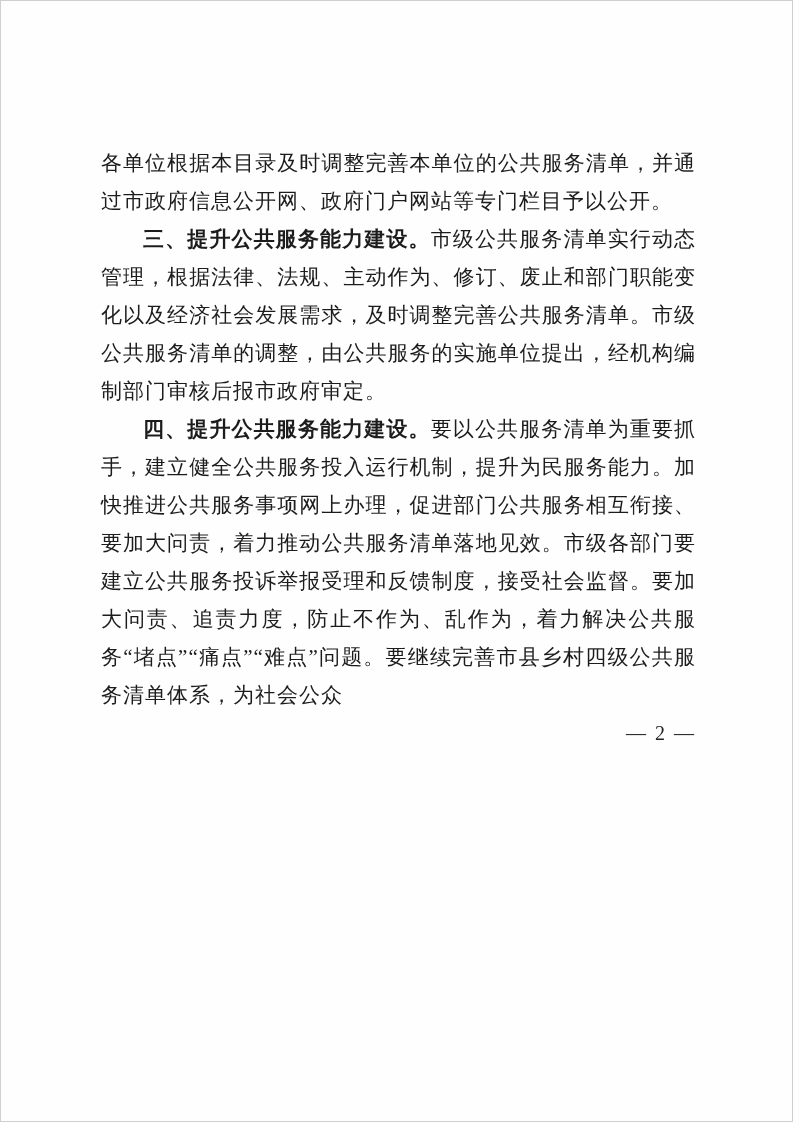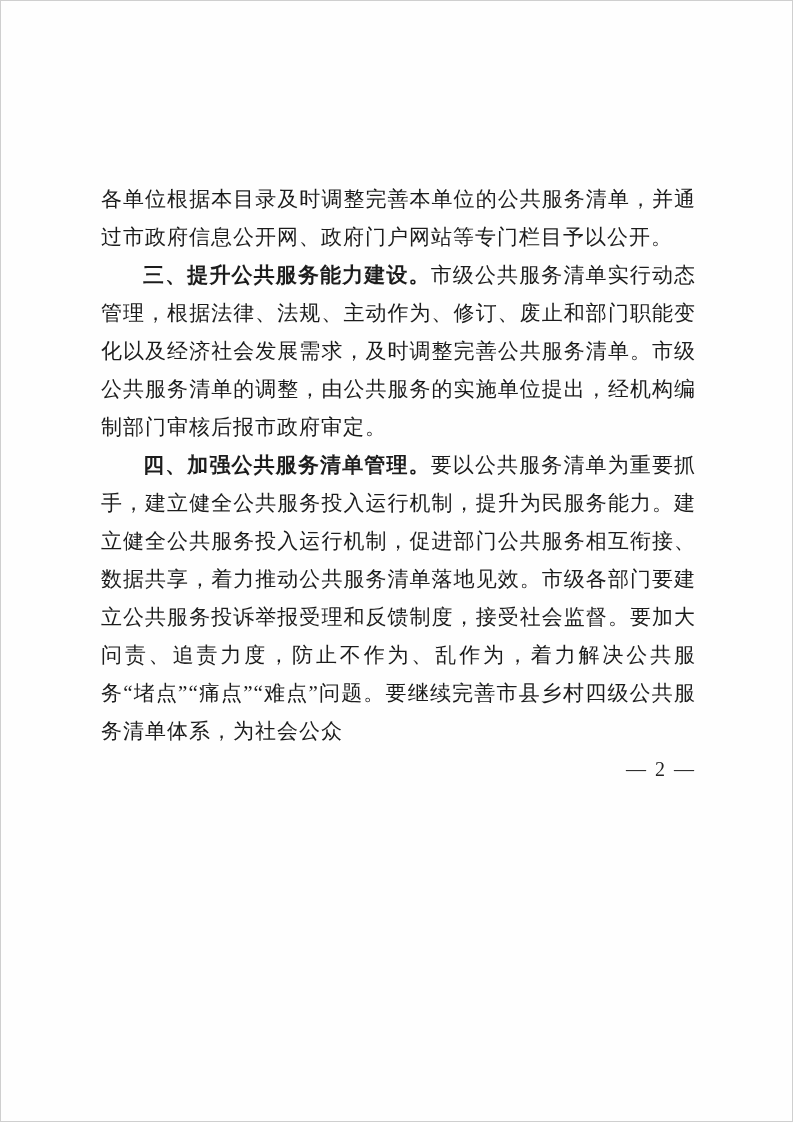--- a/index.html
+++ b/index.html
@@ -20,21 +20,20 @@
   }
   .content {
     position: absolute;
     top: 143px;
     left: 100px;
     width: 595px;
     font-size: 21px;
     line-height: 38px;
     letter-spacing: 1px;
     text-align: justify;
-    margin-top: 36px;
   }
   .content p {
     margin: 0;
     padding: 0;
   }
   .content p.indent {
     text-indent: 2em;
   }
   .para-heading {
     font-family: "Liberation Sans", "DejaVu Sans", sans-serif;
@@ -53,17 +52,17 @@
 <body>
 
 <div class="page">
   <div class="content">
 
     <p><span>各单位根据本目录及时调整完善本单位的公共服务清单，并通过市政府信息公开网、政府门户网站等专门栏目予以公开。</span></p>
 
 
     <p class="indent"><span class="para-heading">三、提升公共服务能力建设。</span><span>市级公共服务清单实行动态管理，根据法律、法规、主动作为、修订、废止和部门职能变化以及经济社会发展需求，及时调整完善公共服务清单。市级公共服务清单的调整，由公共服务的实施单位提出，经机构编制部门审核后报市政府审定。</span></p>
 
-    <p class="indent"><span class="para-heading">四、加强公共服务清单管理。</span><span>要以公共服务清单为重要抓手，建立健全公共服务投入运行机制，提升为民服务能力。建立健全公共服务投入运行机制，促进部门公共服务相互衔接、数据共享，着力推动公共服务清单落地见效。市级各部门要建立公共服务投诉举报受理和反馈制度，接受社会监督。要加大问责、追责力度，防止不作为、乱作为，着力解决公共服务“堵点”“痛点”“难点”问题。要继续完善市县乡村四级公共服务清单体系，为社会公众</span></p>
+    <p class="indent"><span class="para-heading">四、提升公共服务能力建设。</span><span>要以公共服务清单为重要抓手，建立健全公共服务投入运行机制，提升为民服务能力。加快推进公共服务事项网上办理，促进部门公共服务相互衔接、要加大问责，着力推动公共服务清单落地见效。市级各部门要建立公共服务投诉举报受理和反馈制度，接受社会监督。要加大问责、追责力度，防止不作为、乱作为，着力解决公共服务“堵点”“痛点”“难点”问题。要继续完善市县乡村四级公共服务清单体系，为社会公众</span></p>
 
     <div class="page-number">— 2 —</div>
   </div>
 </div>
 
 </body></html>

